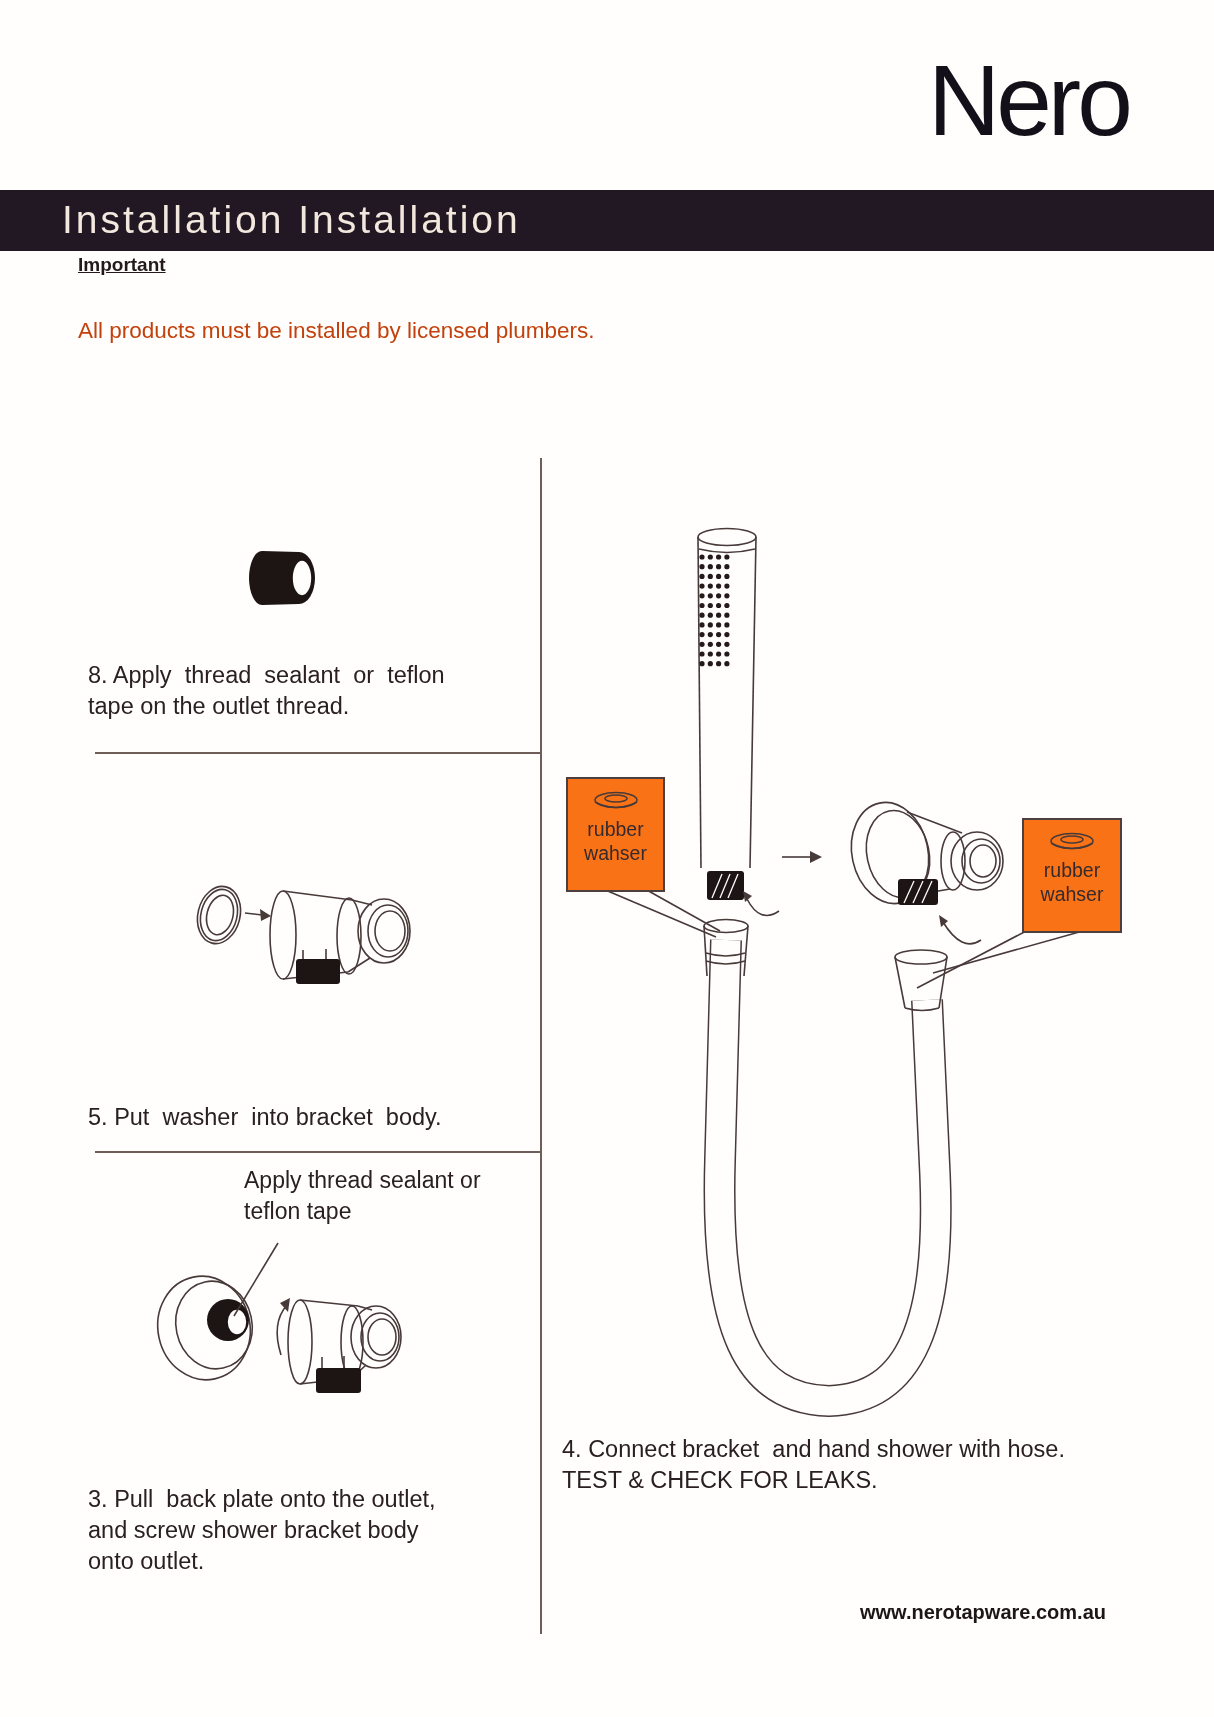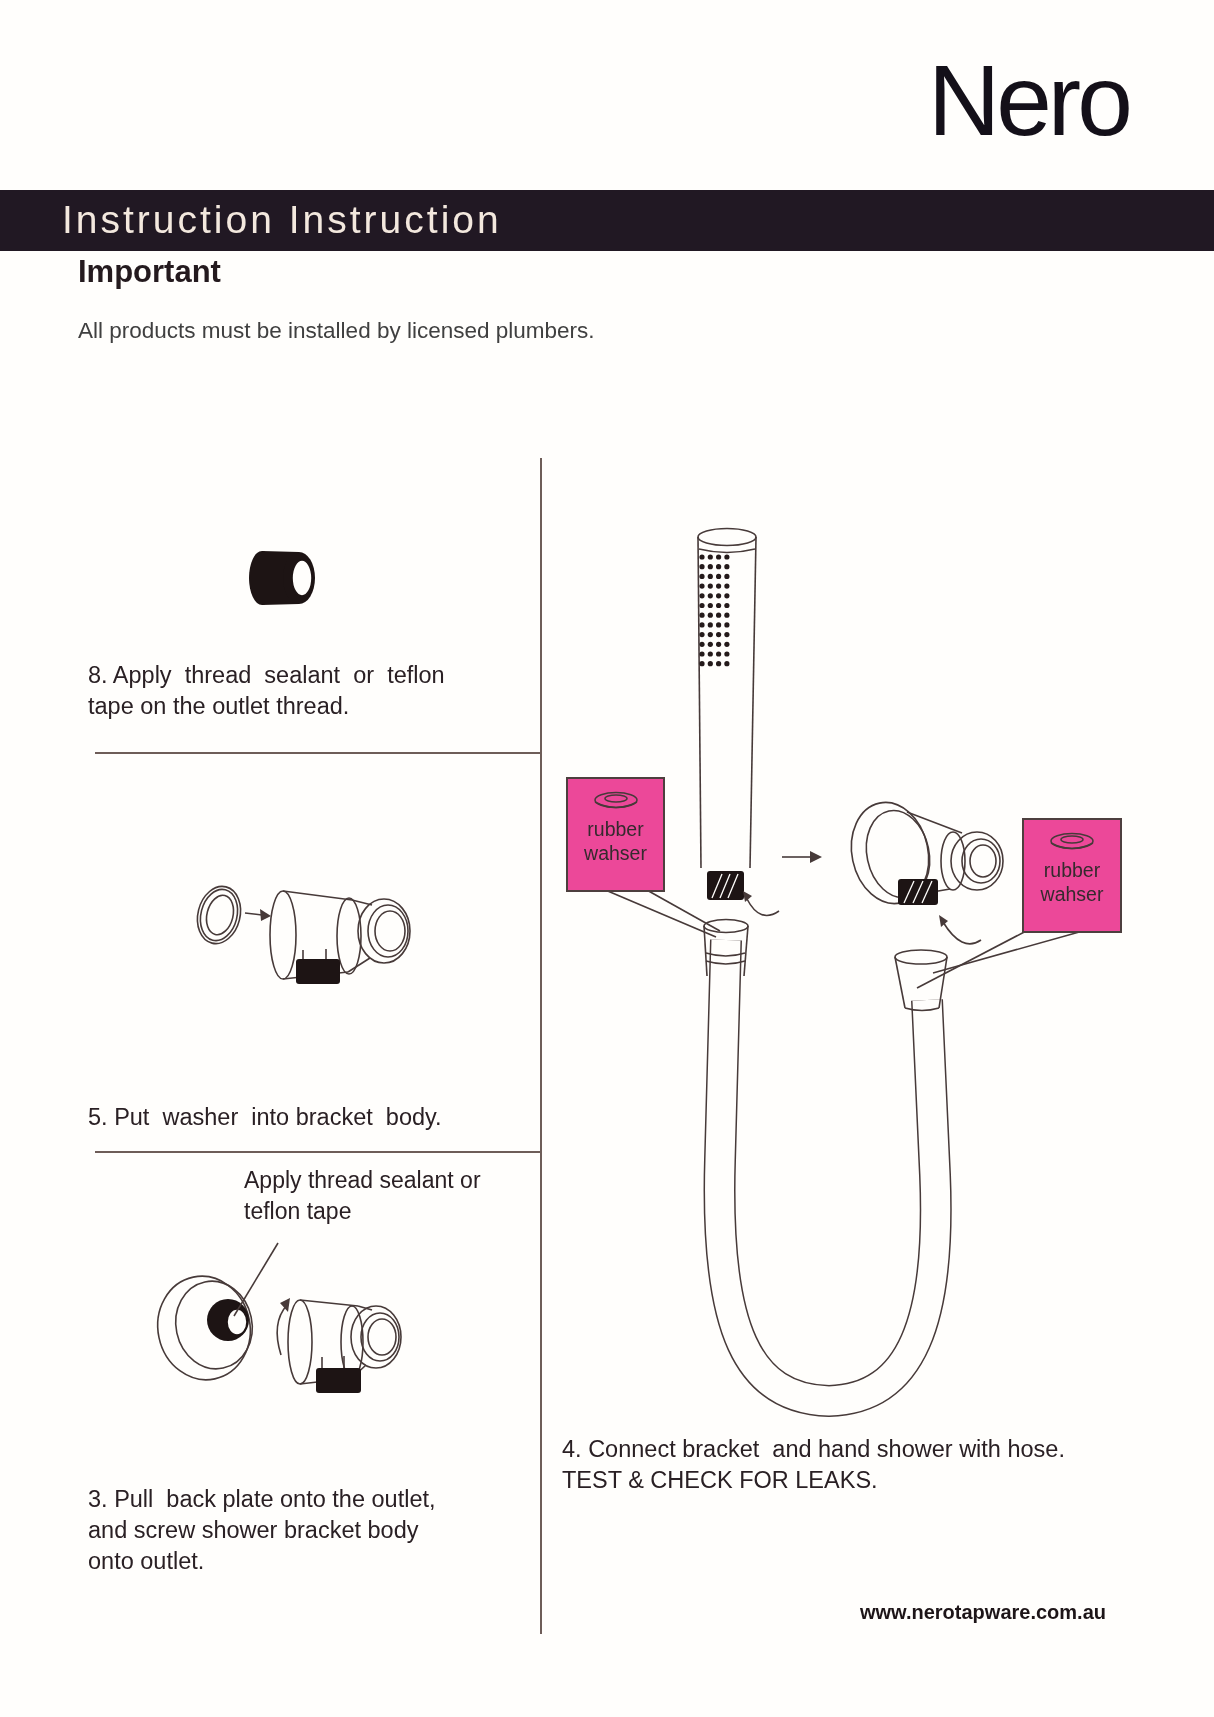--- a/index.html
+++ b/index.html
@@ -29,34 +29,34 @@
   .banner-title{
     position:absolute;left:62px;top:0;
     line-height:60px;
     font-size:39px;
     letter-spacing:3px;
     color:#f3e8de;
     font-weight:400;
     white-space:nowrap;
   }
   .h-important{
-    font-size:31px;font-weight:700;color:#241a1e;
+    font-size:19px;font-weight:700;color:#241a1e;text-decoration:underline;
   }
   .para{
-    font-size:22.5px;line-height:30px;color:#404040;
+    font-size:22.5px;line-height:30px;color:#c2410c;
     white-space:pre-wrap;
   }
   .step{
     font-size:23.5px;line-height:31px;color:#2a2024;
     white-space:pre-wrap;
     z-index:2;
   }
   .callout{
     border:2px solid #4d3f3e;
-    background:#ec4899;
+    background:#f97316;
     z-index:2;
     text-align:center;
   }
   .callout .washer-ic{display:block;margin:10px auto 0 auto;}
   .callout .lbl{
     font-size:19.5px;line-height:24px;color:#352a2e;
     white-space:pre-wrap;
     margin-top:2px;
   }
   .footer-url{
@@ -70,21 +70,21 @@
   }
 </style>
 </head>
 <body>
 
 <div class="page">
 
   <div class="abs logo" style="left:928px;top:50px;">Nero</div>
 
   <div class="abs banner">
-    <span class="banner-title">Instruction Instruction</span>
+    <span class="banner-title">Installation Installation</span>
   </div>
 
   <div class="abs h-important" style="left:78px;top:254px;">Important</div>
   <div class="abs para" style="left:78px;top:316px;">All products must be installed by licensed plumbers.</div>
 
   <svg class="artwork" width="1214" height="1717" viewBox="0 0 1214 1717">
 
     <g stroke="#6e5d58" stroke-width="2">
       <line x1="541" y1="458" x2="541" y2="1634"></line>
       <line x1="95" y1="753" x2="541" y2="753"></line>

